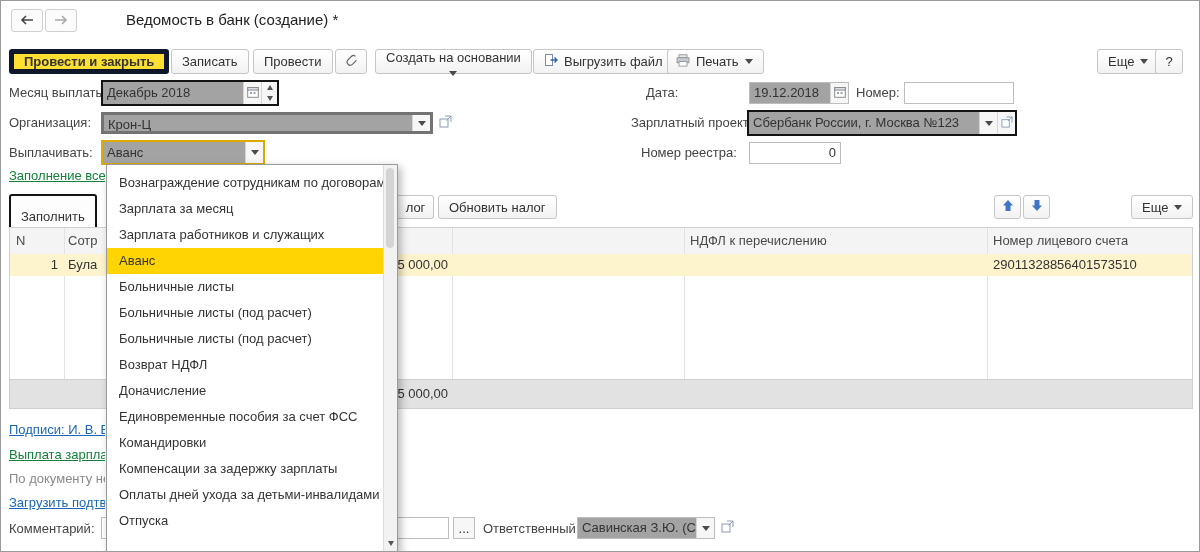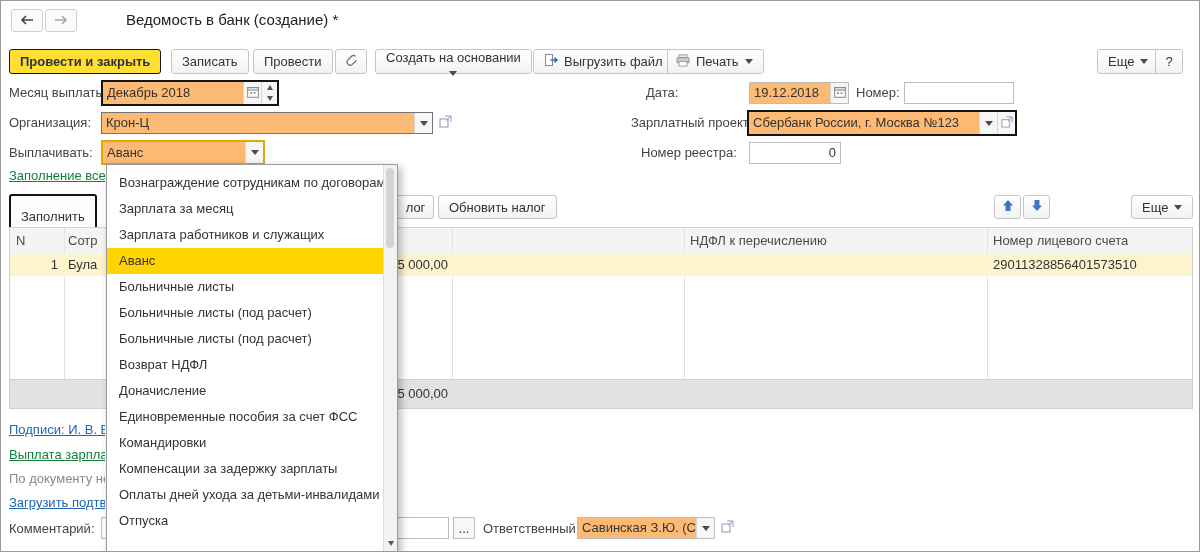--- a/index.html
+++ b/index.html
@@ -7,28 +7,28 @@
   #app { position:relative; width:1200px; height:552px; background:#fff; overflow:hidden;
          font-size:13px; color:#333; border:1px solid #9a9a9a; box-sizing:border-box; }
 
   .navbtn { position:absolute; top:8px; width:30px; height:21px; border:1px solid #cfcfcf;
             border-radius:3px; background:#fbfbfb; display:flex; align-items:center; justify-content:center; }
   .title { position:absolute; left:125px; top:10px; font-size:15px; color:#222; white-space:nowrap; }
 
   .btn { position:absolute; top:48px; height:25px; display:flex; align-items:center; gap:6px;
          background:linear-gradient(#ffffff,#f2f2f2); border:1px solid #c6c6c6; border-radius:3px;
          padding:0 10px; box-sizing:border-box; white-space:nowrap; color:#333; }
-  .btn-primary { background:#ffe032; border:1px solid #0f172a; font-weight:bold; }
+  .btn-primary { background:#ffe032; border:5px solid #0f172a; font-weight:bold; }
   .caret { width:0; height:0; border-left:4px solid transparent; border-right:4px solid transparent;
            border-top:5px solid #4a4a4a; display:inline-block; }
 
   .label { position:absolute; height:22px; line-height:22px; color:#444; white-space:nowrap; }
   .input { position:absolute; background:#fff; border:1px solid #bdbdbd; height:22px; line-height:20px;
            box-sizing:border-box; padding:0 4px; white-space:nowrap; overflow:hidden; }
-  .group { position:absolute; display:flex; background:#fdba74; box-sizing:border-box; align-items:stretch; }
+  .group { position:absolute; display:flex; background:#a3a3a3; box-sizing:border-box; align-items:stretch; }
   .focus-black { border:2px solid #141414; }
   .focus-gold  { border:2px solid #dcaa00; }
   .gval { line-height:22px; padding:0 4px; overflow:hidden; white-space:nowrap; flex:1; }
   .gbtn { width:17px; display:flex; align-items:center; justify-content:center;
           border-left:1px solid #d6d6d6; background:#f6f6f6; }
   .spin { width:15px; display:flex; flex-direction:column; border-left:1px solid #d6d6d6; background:#f6f6f6; }
   .spin > div { flex:1; display:flex; align-items:center; justify-content:center; }
   .tri-up   { width:0;height:0;border-left:3.5px solid transparent;border-right:3.5px solid transparent;border-bottom:5px solid #555; }
   .tri-down { width:0;height:0;border-left:3.5px solid transparent;border-right:3.5px solid transparent;border-top:5px solid #555; }
 
@@ -167,21 +167,21 @@
             <rect x="3" y="6" width="2" height="2" fill="#9aa0a8"></rect>
             <rect x="6.5" y="6" width="2" height="2" fill="#9aa0a8"></rect>
           </svg>
       </span>
     </div>
   </div>
   <div class="label" style="left:855px; top:81px;">Номер:</div>
   <div class="input" style="left:903px; top:81px; width:110px;"></div>
 
   <div class="label" style="left:8px; top:111px;">Организация:</div>
-  <div class="group" style="left:100px; top:111px; width:332px; height:22px; border:1px solid #737373;">
+  <div class="group" style="left:100px; top:111px; width:332px; height:22px; border:3px solid #737373;">
     <div class="gval" style="line-height:20px;">Крон-Ц</div>
     <div class="gbtn">
         <span class="caret"></span>
       </div>
   </div>
   <div style="position:absolute; left:438px; top:114px;">
     <span>
       <svg width="13" height="13" viewBox="0 0 13 13">
           <rect x="1" y="4" width="8" height="8" fill="#fff" stroke="#8c9bb5"></rect>
           <path d="M6 1h6v6" fill="none" stroke="#8c9bb5"></path>

